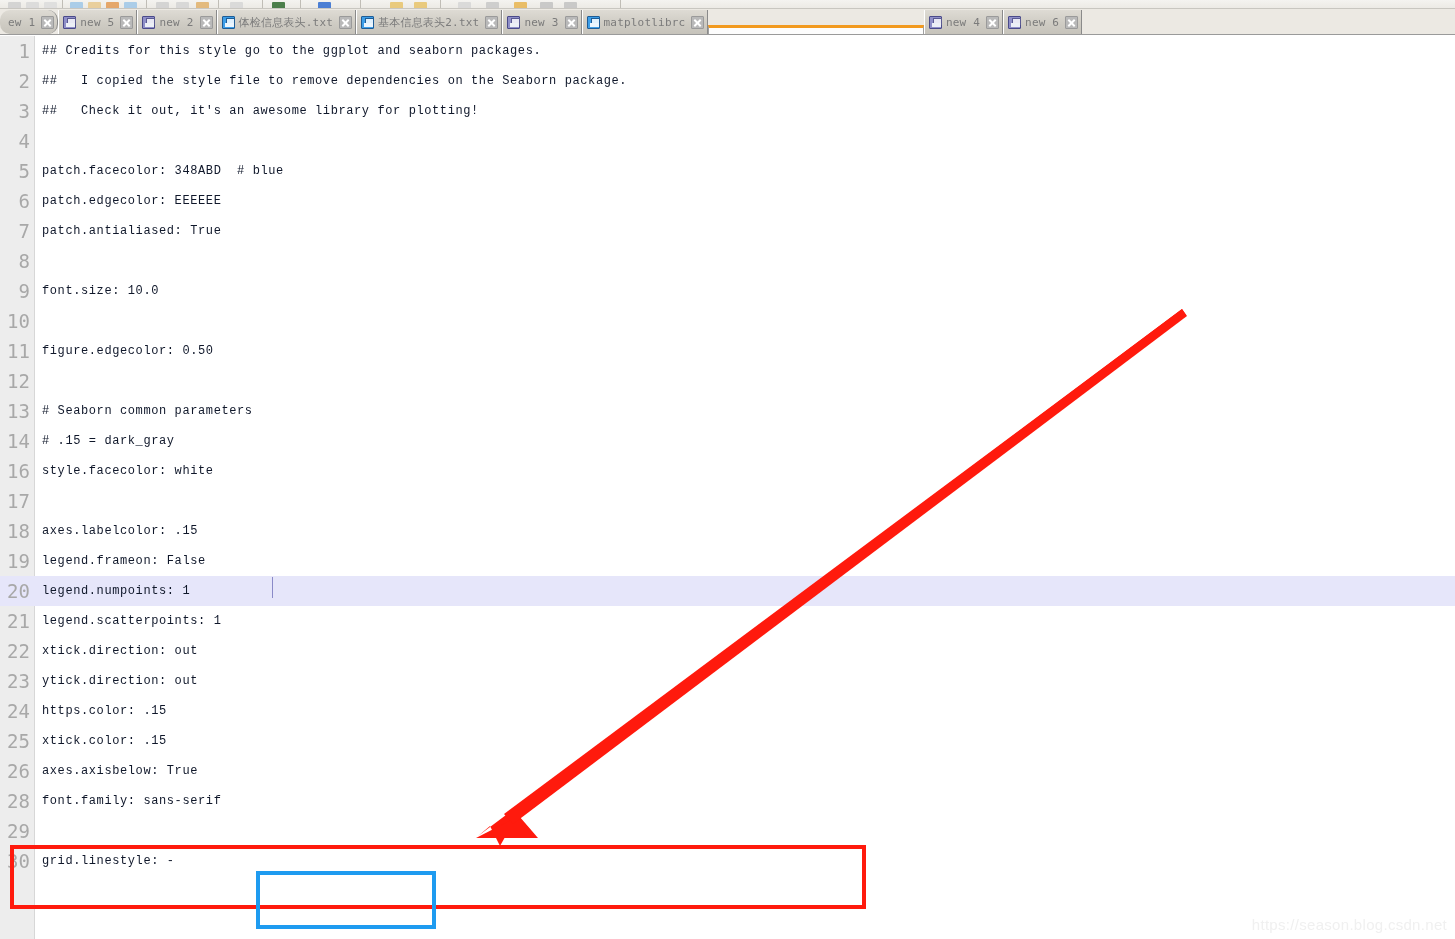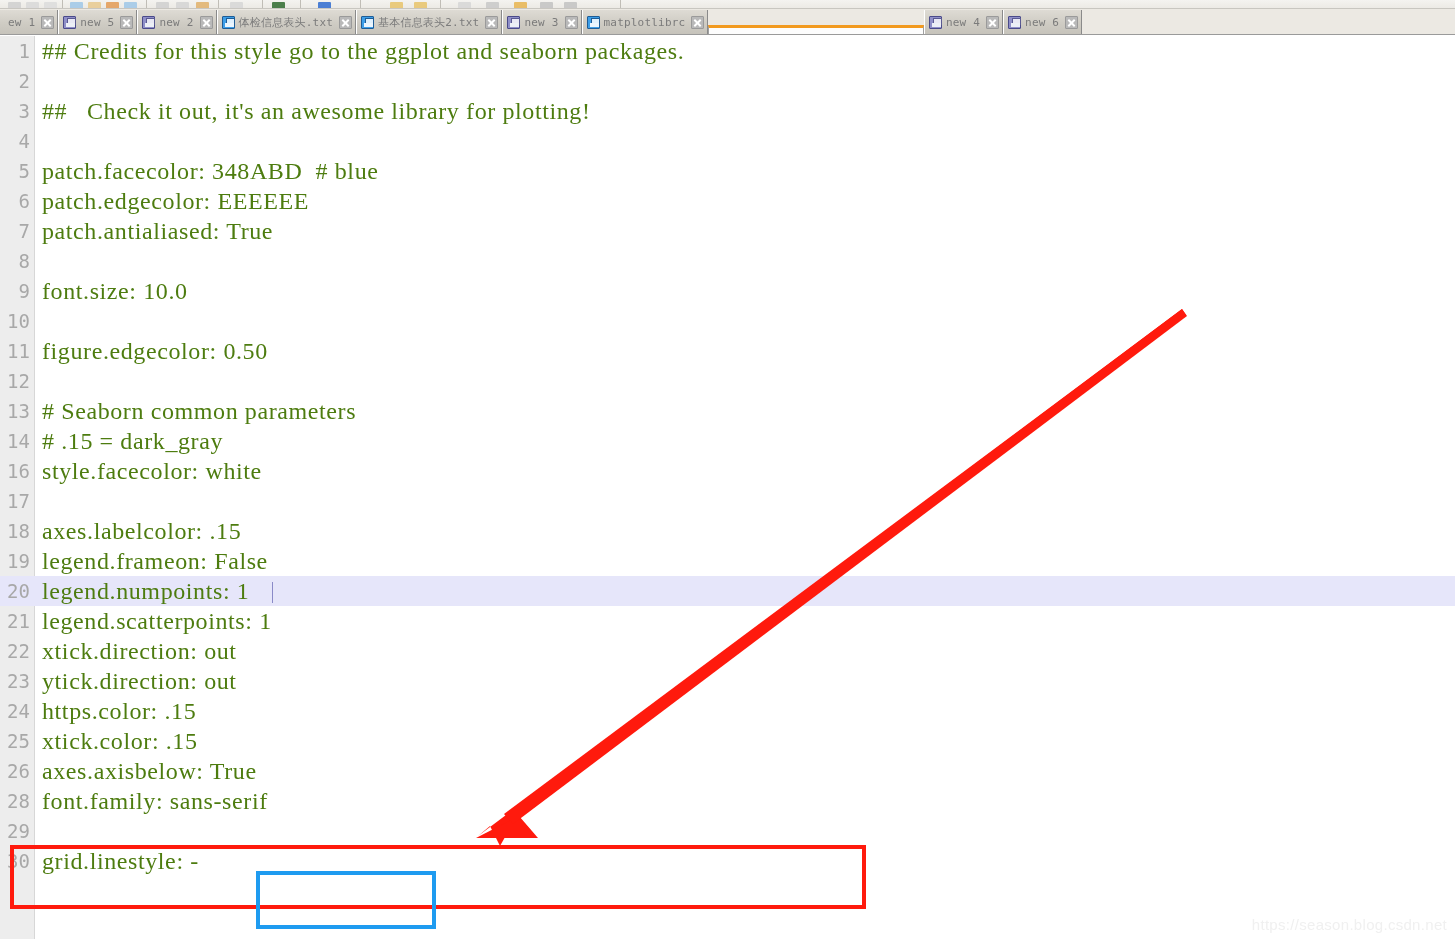--- a/index.html
+++ b/index.html
@@ -61,21 +61,21 @@
     margin: 1px 0 0 0;
     padding: 0 3px 0 4px;
     border-left: 1px solid #ffffff;
     border-right: 1px solid #8a8a8a;
     background: linear-gradient(to bottom, #dedbd4 0%, #cfccc4 55%, #c6c3bb 100%);
     font-family: "DejaVu Sans Mono", "Liberation Mono", monospace;
     font-size: 11px;
     color: #7b7b7b;
     vertical-align: top;
   }
-  .tab.first { border-left: none; }
+  .tab.first { border-left: none; border-radius: 10px; }
   .tab.active {
     background: #fdfdfd;
     color: #000000;
     border-top: 3px solid #f29a1f;
     height: 26px;
     margin-top: 16px;
     padding-top: 12px;
     border-left: 1px solid #a0a0a0;
     border-right: 1px solid #a0a0a0;
   }
@@ -172,23 +172,23 @@
     width: 30px;
     text-align: right;
     font-family: "DejaVu Sans Mono", "Liberation Mono", monospace;
     font-size: 19px;
     color: #a8a8a8;
     line-height: 30px;
   }
   .code {
     position: absolute;
     left: 42px; top: 0;
-    font-family: Liberation Serif, serif;
-    font-size: 24px;
-    color: #4d7c0f;
+    font-family: Liberation Mono, monospace;
+    font-size: 12px;
+    color: #0f172a;
     line-height: 30px;
     letter-spacing: 0.6px;
     white-space: pre;
   }
   .caret {
     display: inline-block;
     width: 1px;
     height: 21px;
     background: #8a8ac8;
     vertical-align: -4px;
@@ -302,21 +302,21 @@
       </div><div class="tab">
         <span class="floppy "></span>
         <span class="tab-label">new 6</span>
         <span class="tab-close"></span>
       </div></div>
 
   <div class="editor">
     <div class="gutter"></div>
     <div class="code-area" id="code-area">
         <div class="line"><span class="ln">1</span><span class="code">## Credits for this style go to the ggplot and seaborn packages.</span></div>
-        <div class="line"><span class="ln">2</span></div>
+        <div class="line"><span class="ln">2</span><span class="code">##   I copied the style file to remove dependencies on the Seaborn package.</span></div>
         <div class="line"><span class="ln">3</span><span class="code">##   Check it out, it's an awesome library for plotting!</span></div>
         <div class="line"><span class="ln">4</span><span class="code"></span></div>
         <div class="line"><span class="ln">5</span><span class="code">patch.facecolor: 348ABD  # blue</span></div>
         <div class="line"><span class="ln">6</span><span class="code">patch.edgecolor: EEEEEE</span></div>
         <div class="line"><span class="ln">7</span><span class="code">patch.antialiased: True</span></div>
         <div class="line"><span class="ln">8</span><span class="code"></span></div>
         <div class="line"><span class="ln">9</span><span class="code">font.size: 10.0</span></div>
         <div class="line"><span class="ln">10</span><span class="code"></span></div>
         <div class="line"><span class="ln">11</span><span class="code">figure.edgecolor: 0.50</span></div>
         <div class="line"><span class="ln">12</span><span class="code"></span></div>

